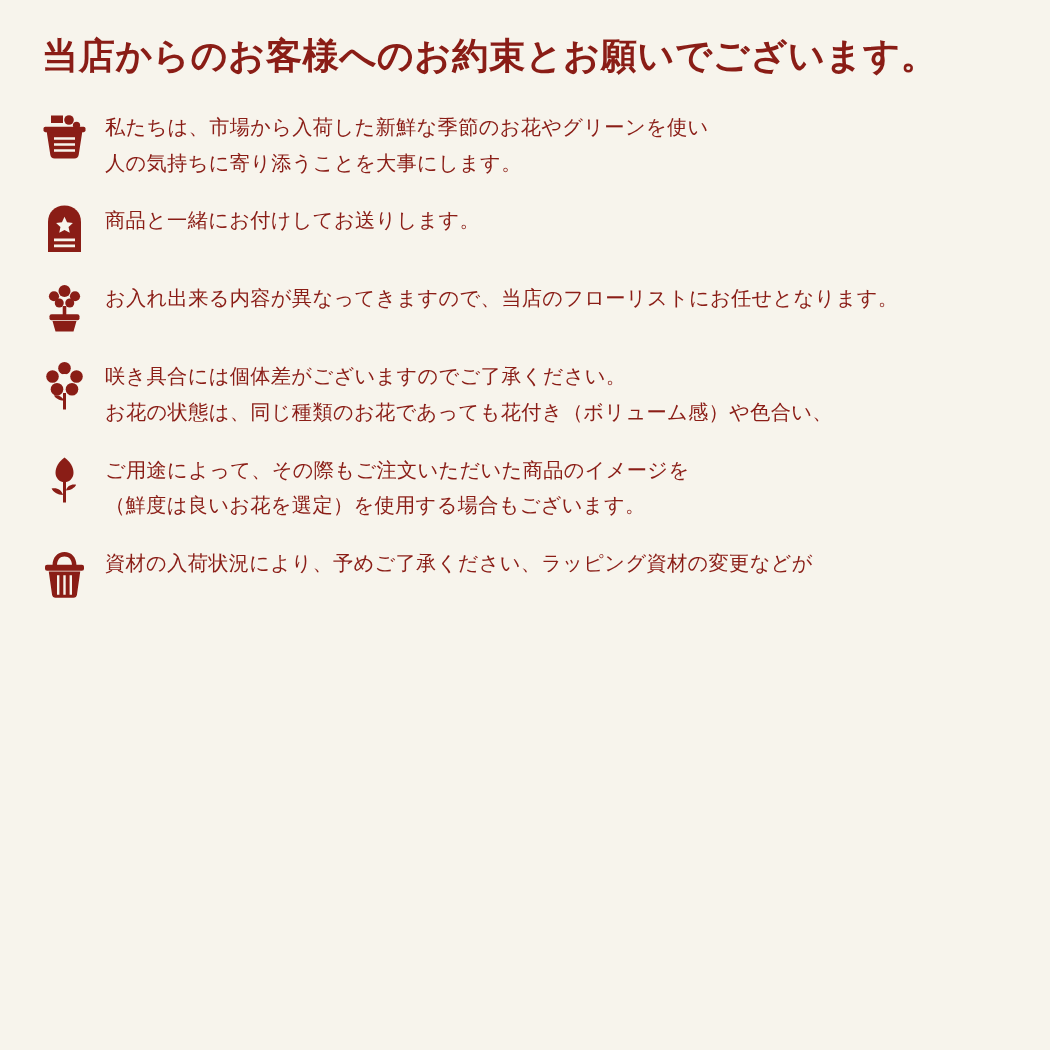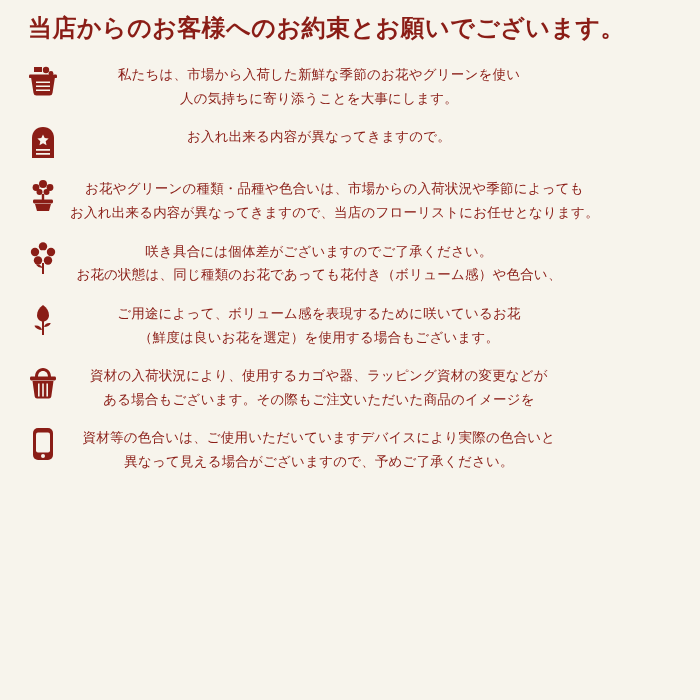--- a/index.html
+++ b/index.html
@@ -11,37 +11,36 @@
     height: 700px;
     background: #f7f4ec;
     font-family: "Liberation Sans", sans-serif;
     color: #8a1d16;
     overflow: hidden;
   }
   .page {
     width: 588px;
     height: 700px;
     box-sizing: border-box;
-    padding: 12px 20px 10px 26px;
+    padding: 22px 20px 10px 26px;
     position: relative;
   }
   .headline {
     font-size: 24px;
     font-weight: bold;
     letter-spacing: 0.5px;
     color: #8a1d16;
     line-height: 1.3;
     margin: 0 0 18px 2px;
     white-space: nowrap;
   }
   .items {
     display: flex;
     flex-direction: column;
     gap: 13px;
-    text-align: center;
   }
   .item {
     display: flex;
     align-items: flex-start;
     gap: 10px;
   }
   .icon {
     flex: 0 0 auto;
     width: 34px;
     height: 38px;
@@ -93,39 +92,38 @@
 
     <div class="item">
       <span class="icon">
         <svg width="26" height="34" viewBox="0 0 26 34" fill="#8a1d16">
           <path d="M13 1C6.5 1 2 5.6 2 12v20h22V12C24 5.6 19.5 1 13 1z"></path>
           <path d="M13 8.5l1.7 3.6 3.9.5-2.9 2.7.8 3.9L13 17.3l-3.5 1.9.8-3.9-2.9-2.7 3.9-.5z" fill="#f7f4ec"></path>
           <path d="M6 23h14v1.8H6zM6 27h14v1.8H6z" fill="#f7f4ec"></path>
         </svg>
       </span>
       <div class="lines">
-        <div class="line">お入れ出来る内容が異なってきますので。</div>
+        <div class="line">商品と一緒にお付けしてお送りします。</div>
       </div>
     </div>
 
     <div class="item">
       <span class="icon">
         <svg width="30" height="34" viewBox="0 0 30 34" fill="#8a1d16">
           <circle cx="15" cy="6" r="4"></circle>
           <circle cx="8" cy="9.5" r="3.4"></circle>
           <circle cx="22" cy="9.5" r="3.4"></circle>
           <circle cx="11.5" cy="14" r="3"></circle>
           <circle cx="18.5" cy="14" r="3"></circle>
           <path d="M13.8 16h2.4v7h-2.4z"></path>
           <rect x="5" y="21.5" width="20" height="4" rx="1.4"></rect>
           <path d="M7 26h16l-2 7H9z"></path>
         </svg>
       </span>
       <div class="lines">
-        <div class="line">お花やグリーンの種類・品種や色合いは、市場からの入荷状況や季節によっても</div>
         <div class="line">お入れ出来る内容が異なってきますので、当店のフローリストにお任せとなります。</div>
       </div>
     </div>
 
     <div class="item">
       <span class="icon">
         <svg width="28" height="34" viewBox="0 0 28 34" fill="#8a1d16">
           <circle cx="14" cy="5.5" r="4.2"></circle>
           <circle cx="6" cy="11" r="4.2"></circle>
           <circle cx="22" cy="11" r="4.2"></circle>
@@ -144,49 +142,35 @@
 
     <div class="item">
       <span class="icon">
         <svg width="28" height="34" viewBox="0 0 28 34" fill="#8a1d16">
           <path d="M14 2c4 3 6 6.4 6 10.2 0 3.6-2.7 6.3-6 6.3s-6-2.7-6-6.3C8 8.4 10 5 14 2z"></path>
           <path d="M13 18h2v14h-2z"></path>
           <path d="M13 27c-3.6 0-6.6-2-7.6-4.3 3.6-0.8 6.8 1 7.6 4.3zM15 24c3.2 0 5.9-1.8 6.8-3.8-3.2-0.7-6.1 0.9-6.8 3.8z"></path>
         </svg>
       </span>
       <div class="lines">
-        <div class="line">ご用途によって、ボリューム感を表現するために咲いているお花</div>
+        <div class="line">ご用途によって、その際もご注文いただいた商品のイメージを</div>
         <div class="line">（鮮度は良いお花を選定）を使用する場合もございます。</div>
       </div>
     </div>
 
     <div class="item">
       <span class="icon">
         <svg width="30" height="34" viewBox="0 0 30 34" fill="#8a1d16">
           <path d="M7 12C7 6.5 10.4 3 15 3s8 3.5 8 9h-3c0-3.8-2-6-5-6s-5 2.2-5 6z"></path>
           <rect x="2" y="11.5" width="26" height="4" rx="1.4"></rect>
           <path d="M4.5 16h21l-2.2 15.5a2.4 2.4 0 0 1-2.4 2H9.1a2.4 2.4 0 0 1-2.4-2z"></path>
           <path d="M10 18.5h1.6v13H10zM14.2 18.5h1.6v13h-1.6zM18.4 18.5H20v13h-1.6z" fill="#f7f4ec"></path>
         </svg>
       </span>
       <div class="lines">
-        <div class="line">資材の入荷状況により、使用するカゴや器、ラッピング資材の変更などが</div>
-        <div class="line">ある場合もございます。その際もご注文いただいた商品のイメージを</div>
+        <div class="line">資材の入荷状況により、予めご了承ください、ラッピング資材の変更などが</div>
       </div>
     </div>
 
-    <div class="item">
-      <span class="icon">
-        <svg width="24" height="34" viewBox="0 0 24 34" fill="#8a1d16">
-          <rect x="2" y="1" width="20" height="32" rx="5"></rect>
-          <rect x="5" y="5.5" width="14" height="20" rx="2" fill="#f7f4ec"></rect>
-          <circle cx="12" cy="29" r="2" fill="#f7f4ec"></circle>
-        </svg>
-      </span>
-      <div class="lines">
-        <div class="line">資材等の色合いは、ご使用いただいていますデバイスにより実際の色合いと</div>
-        <div class="line">異なって見える場合がございますので、予めご了承ください。</div>
-      </div>
-    </div>
 
 
   </div>
 </div>
 
 </body></html>

